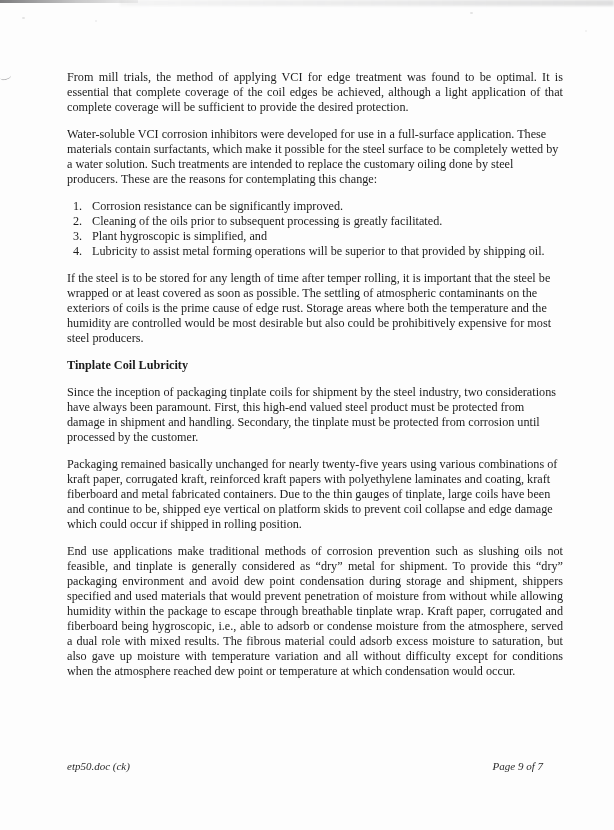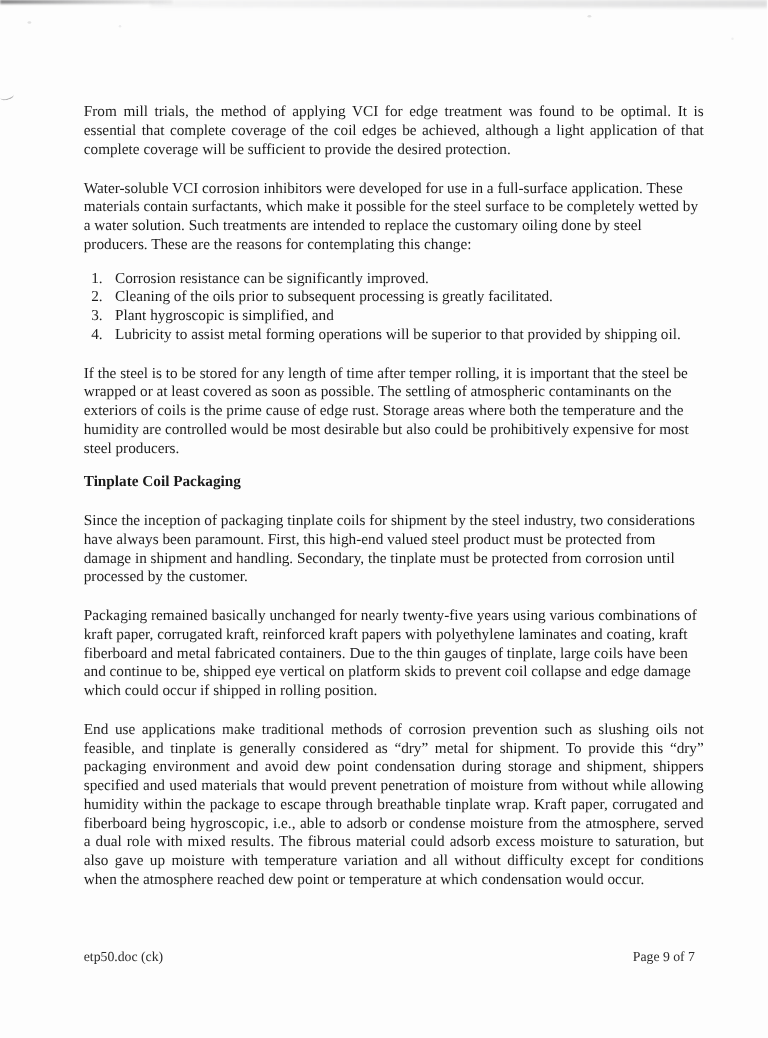--- a/index.html
+++ b/index.html
@@ -42,42 +42,43 @@
   }
   
   .content {
     position: absolute;
     left: 67px;
     top: 66px;
     width: 496px;
     font-size: 12.2px;
     line-height: 15px;
   }
-  .para { margin: 16px 0 12px 0; }
+  .para { margin: 4px 0 12px 0; }
   .para.justified { text-align: justify; }
   .section-heading {
     font-size: 12.2px;
     line-height: 15px;
     font-weight: bold;
     margin: 0 0 12px 0;
   }
   .benefits { list-style: none; margin: 0 0 12px 0; padding: 0; }
   .benefit { display: flex; }
   .benefit .num { flex: 0 0 19px; margin-left: 6px; }
   .benefit .li-text { flex: 1 1 auto; }
   .footer {
     position: absolute;
     left: 67px;
-    right: 58px;
+    right: 71px;
     top: 759px;
     display: flex;
     justify-content: space-between;
     font-size: 11px;
     line-height: 14px;
     color: #2a2a2a;
+    font-style: italic;
   }
 </style>
 </head>
 <body>
 
 <div class="page">
 
   <div class="smudge-top-left"></div>
   <div class="haze-top"></div>
   <div class="fleck f1"></div>
@@ -106,21 +107,21 @@
         <span class="li-text">Plant hygroscopic is simplified, and</span>
       </li>
       <li class="benefit">
         <span class="num">4.</span>
         <span class="li-text">Lubricity to assist metal forming operations will be superior to that provided by shipping oil.</span>
       </li>
     </ol>
 
     <p class="para">If the steel is to be stored for any length of time after temper rolling, it is important that the steel be wrapped or at least covered as soon as possible. The settling of atmospheric contaminants on the exteriors of coils is the prime cause of edge rust. Storage areas where both the temperature and the humidity are controlled would be most desirable but also could be prohibitively expensive for most steel producers.</p>
 
-    <h2 class="section-heading">Tinplate Coil Packaging</h2>
+    <h2 class="section-heading">Tinplate Coil Lubricity</h2>
 
     <p class="para">Since the inception of packaging tinplate coils for shipment by the steel industry, two considerations have always been paramount. First, this high-end valued steel product must be protected from damage in shipment and handling. Secondary, the tinplate must be protected from corrosion until processed by the customer.</p>
 
     <p class="para">Packaging remained basically unchanged for nearly twenty-five years using various combinations of kraft paper, corrugated kraft, reinforced kraft papers with polyethylene laminates and coating, kraft fiberboard and metal fabricated containers. Due to the thin gauges of tinplate, large coils have been and continue to be, shipped eye vertical on platform skids to prevent coil collapse and edge damage which could occur if shipped in rolling position.</p>
 
     <p class="para justified">End use applications make traditional methods of corrosion prevention such as slushing oils not feasible, and tinplate is generally considered as “dry” metal for shipment.  To provide this “dry” packaging environment and avoid dew point condensation during storage and shipment, shippers specified and used materials that would prevent penetration of moisture from without while allowing humidity within the package to escape through  breathable tinplate wrap. Kraft paper, corrugated and fiberboard being hygroscopic, i.e., able to adsorb or condense moisture from the atmosphere, served a dual role with mixed results. The fibrous material could adsorb excess moisture to saturation, but also gave up moisture with temperature variation and all without difficulty except for conditions when the atmosphere reached dew point or temperature at which condensation would occur.</p>
 
   </div>
 
   <div class="footer">

